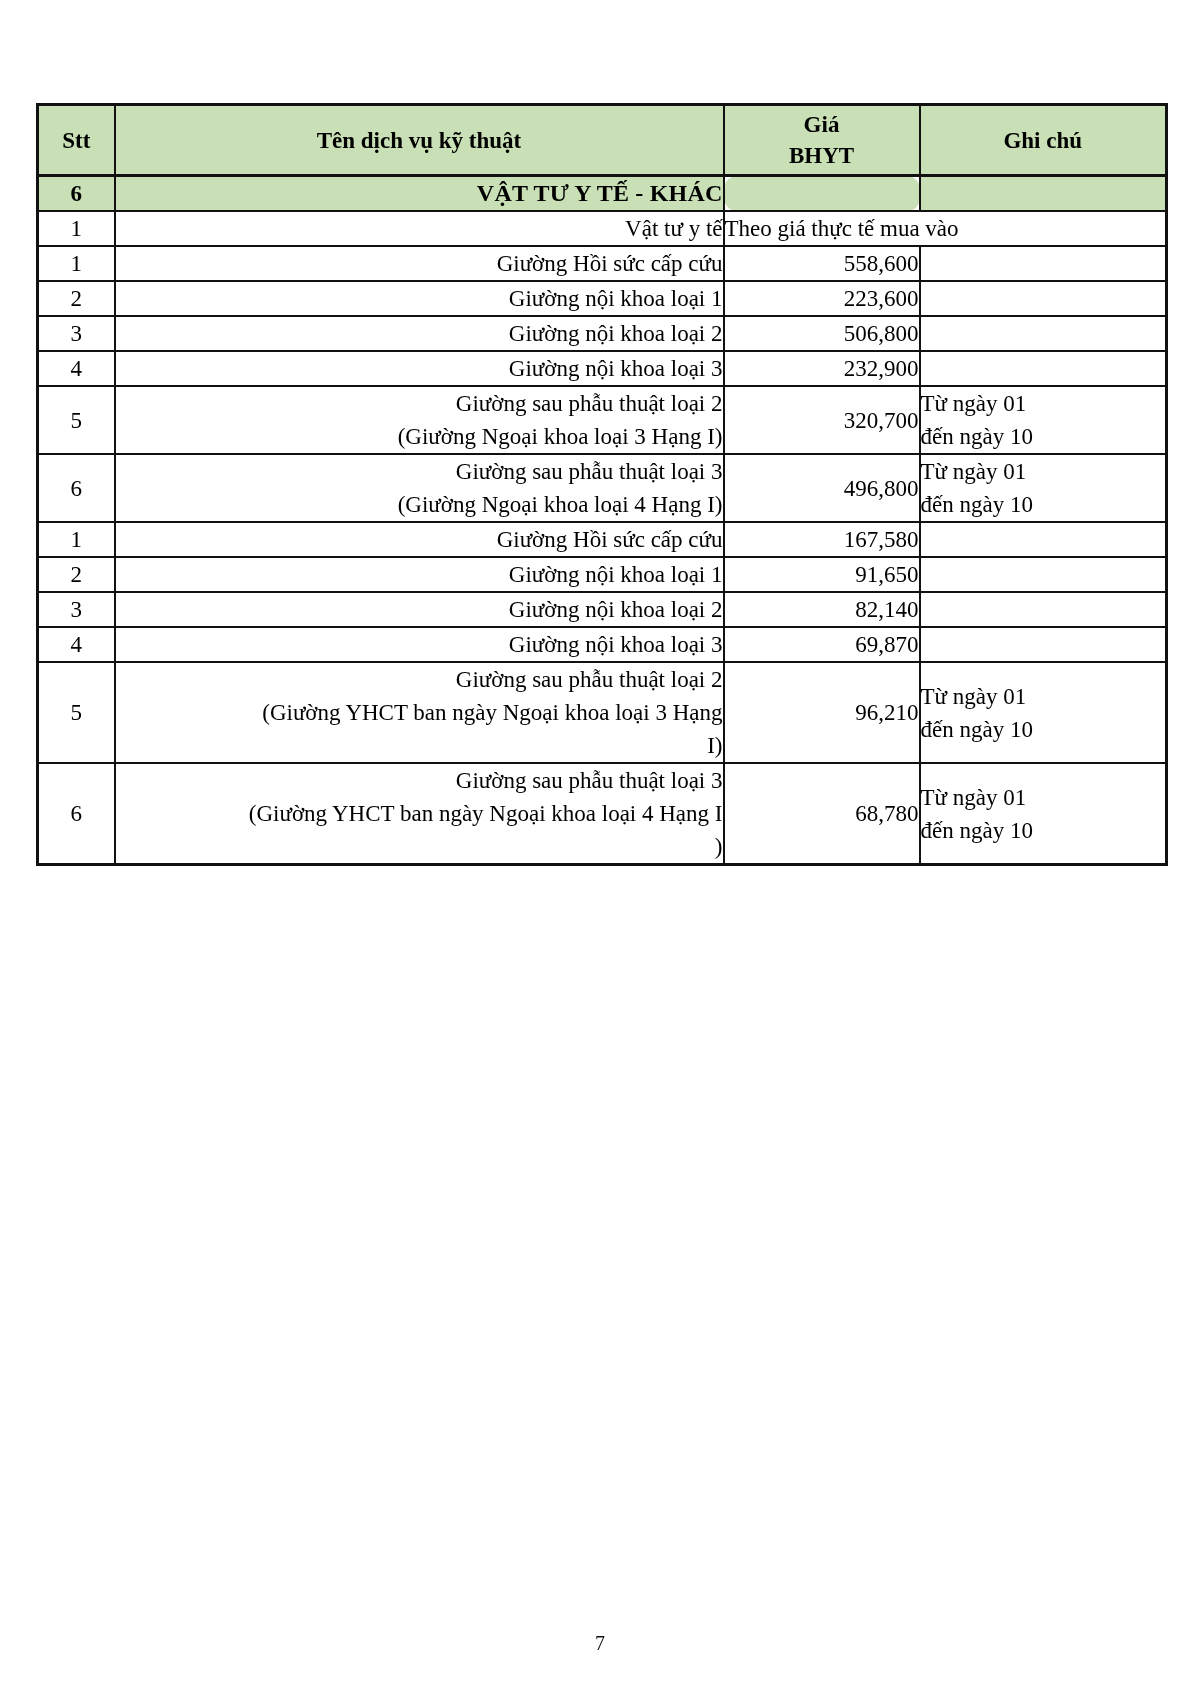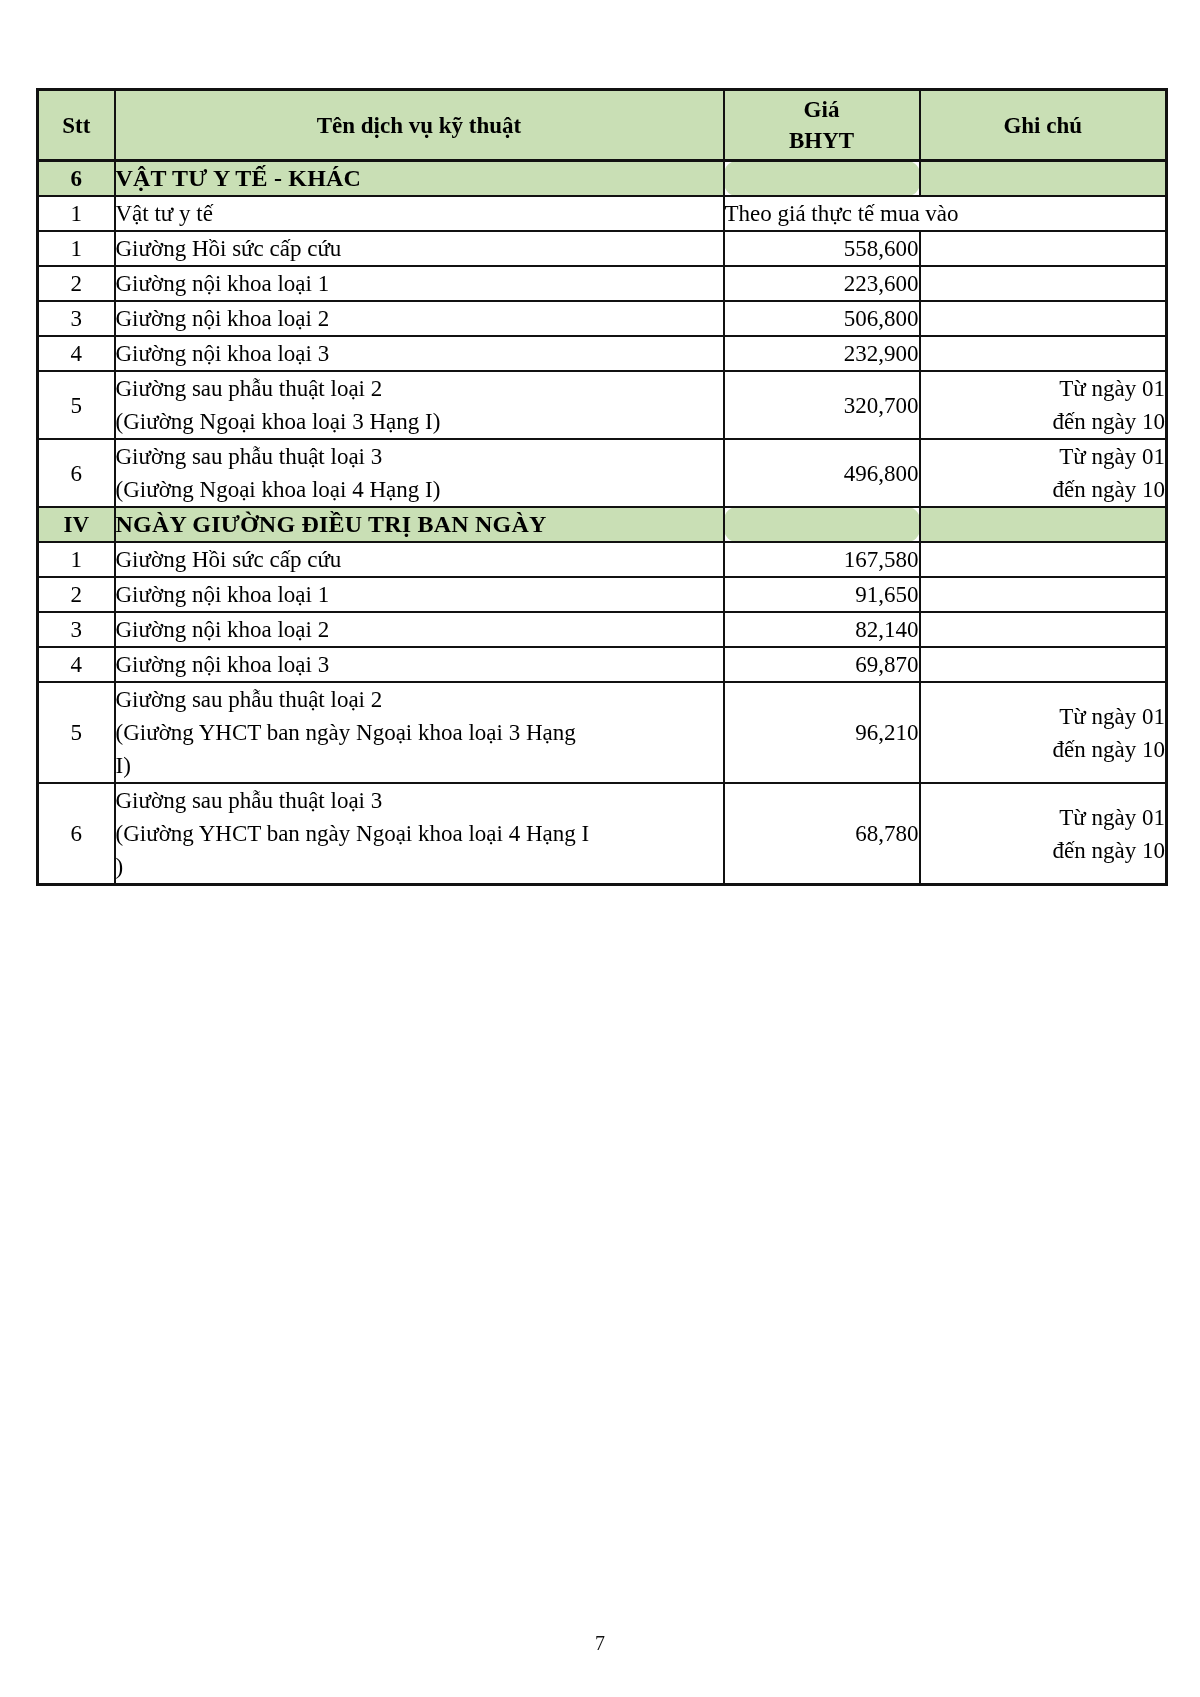--- a/index.html
+++ b/index.html
@@ -12,21 +12,21 @@
     position: relative;
     overflow: hidden;
   }
   .page {
     position: absolute;
     inset: 0;
   }
   table.price-table {
     position: absolute;
     left: 36px;
-    top: 88px;
+    top: 103px;
     width: 1129px;
     border-collapse: collapse;
     table-layout: fixed;
     border: 3px solid #111111;
   }
   .price-table th, .price-table td {
     border: 2px solid #111111;
     vertical-align: middle;
     overflow: hidden;
   }
@@ -40,23 +40,23 @@
     height: 68px;
     padding: 0 4px;
     border-bottom-width: 3px;
   }
   .price-table td {
     font-size: 23px;
     line-height: 33px;
     padding: 0;
   }
   .c-stt   { text-align: center; }
-  .c-name  { text-align: left; padding: 0 8px; white-space: pre-line; }
+  .c-name  { text-align: right; padding: 0 8px; white-space: pre-line; }
   .c-price { text-align: right; padding: 0 12px; border-radius: 13px; }
-  .c-note  { text-align: right; font-size: 19px; line-height: 27px; white-space: pre-line; padding: 0 6px; }
+  .c-note  { text-align: left; font-size: 19px; line-height: 27px; white-space: pre-line; padding: 0 6px; }
   .c-merged{ text-align: left; }
   tr.section td {
     background: #c9dfb5;
     font-weight: bold;
   }
   tr.section .c-name { font-size: 24px; letter-spacing: 0.2px; }
   .page-number {
     position: absolute;
     left: 0;
     right: 0;
@@ -132,26 +132,20 @@
 đến ngày 10</td>
         </tr>
         <tr>
           <td class="c-stt">6</td>
           <td class="c-name">Giường sau phẫu thuật loại 3
 (Giường Ngoại khoa loại 4 Hạng I)</td>
           <td class="c-price">496,800</td>
           <td class="c-note">Từ ngày 01
 đến ngày 10</td>
         </tr>
-        <tr class="section">
-          <td class="c-stt">IV</td>
-          <td class="c-name">NGÀY GIƯỜNG ĐIỀU TRỊ BAN NGÀY</td>
-          <td class="c-price"></td>
-          <td class="c-note"></td>
-        </tr>
         <tr>
           <td class="c-stt">1</td>
           <td class="c-name">Giường Hồi sức cấp cứu</td>
           <td class="c-price">167,580</td>
           <td class="c-note"></td>
         </tr>
         <tr>
           <td class="c-stt">2</td>
           <td class="c-name">Giường nội khoa loại 1</td>
           <td class="c-price">91,650</td>

